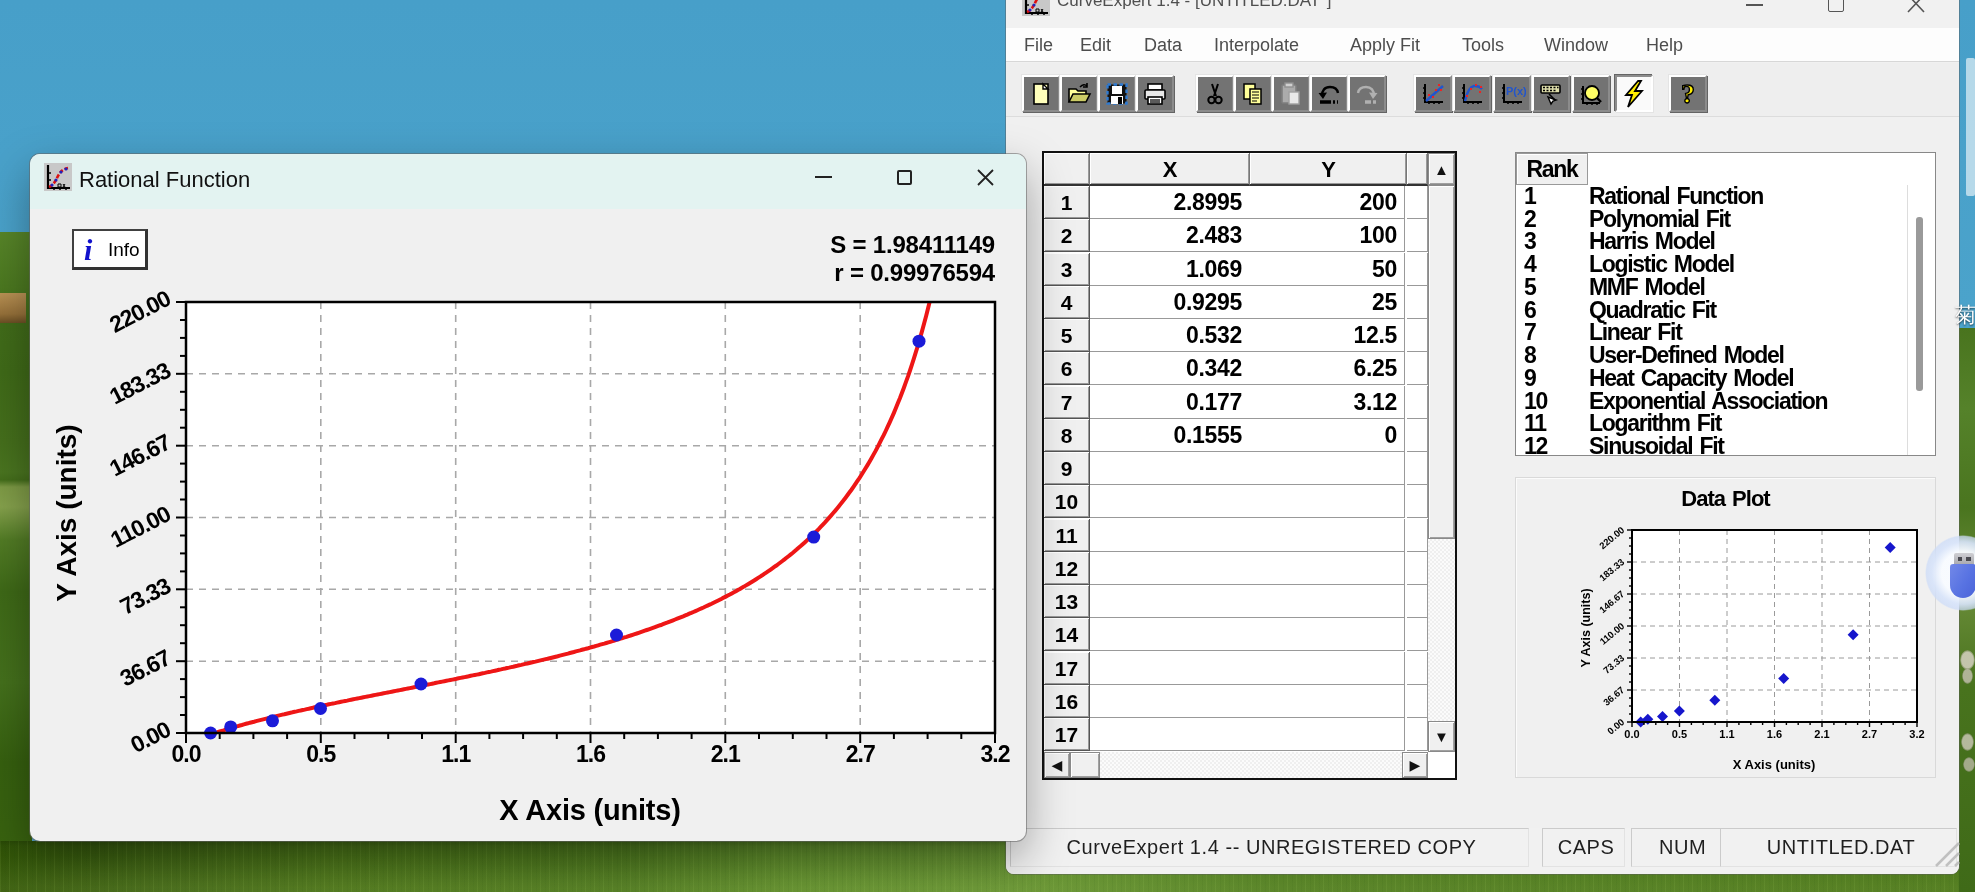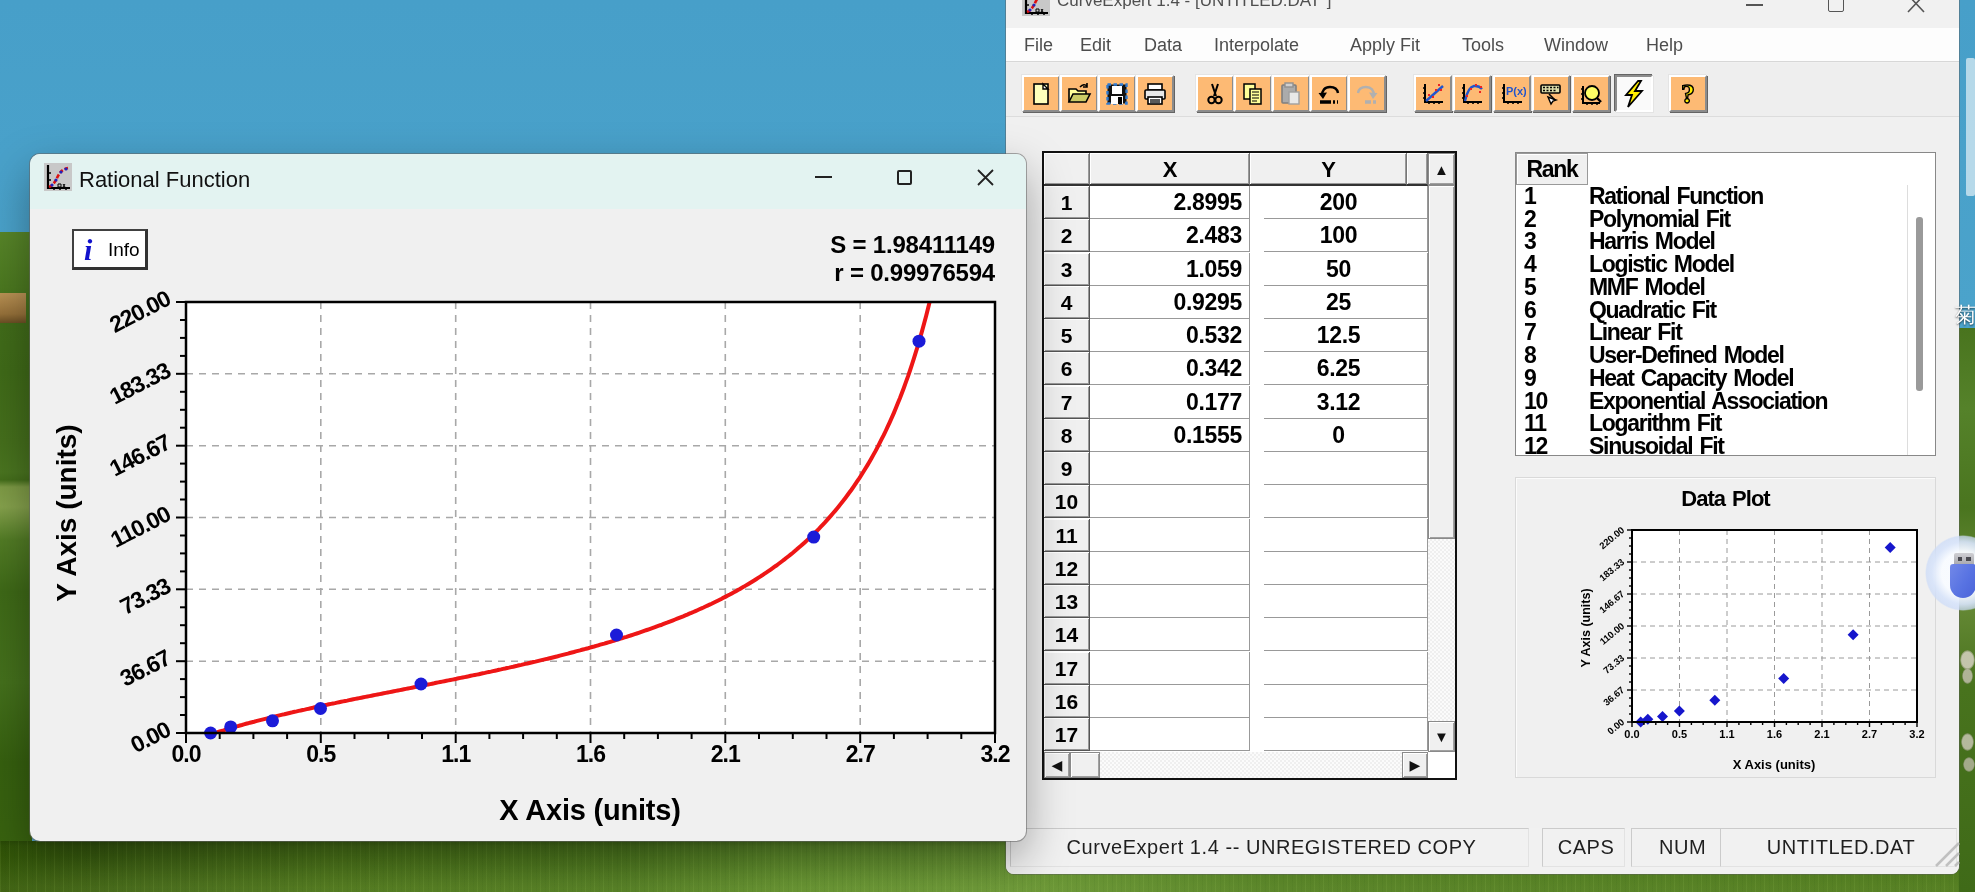--- a/index.html
+++ b/index.html
@@ -12,33 +12,33 @@
 #grassB:after { content:""; position:absolute; inset:0; background:linear-gradient(180deg, rgba(15,35,0,.25) 0, rgba(15,35,0,.07) 5px, rgba(0,0,0,0) 14px, rgba(205,235,130,.10) 46px), repeating-linear-gradient(90deg, rgba(170,210,100,.10) 0 1px, rgba(0,0,0,0) 1px 5px, rgba(25,70,8,.07) 5px 6px, rgba(0,0,0,0) 6px 9px); }
 #grassR { position:absolute; left:1959px; top:328px; width:16px; height:564px;
   background:linear-gradient(180deg,#49741e 0,#55822a 80px,#4a751f 180px,#6b8d3a 260px,#48731d 360px,#3f6a18 564px); }
 
 #mw { position:absolute; left:1006px; top:0; width:953px; height:874px; background:#f0f0f0;
   border-radius:0 0 8px 8px; box-shadow:0 0 0 1px rgba(90,90,90,.45); }
 #mw .titlebar { position:absolute; left:0; top:0; width:100%; height:28px; background:#f1f1f1; }
 #mw .menubar { position:absolute; left:0; top:28px; width:100%; height:34px; background:#fdfdfd; border-bottom:1px solid #d7d7d7; }
 #mw .menubar span { position:absolute; top:7px; font-size:18px; color:#4d4d4d; }
 #mw .toolbar { position:absolute; left:0; top:63px; width:100%; height:54px; background:#eeeeee; border-bottom:1px solid #dcdcdc; }
-.tbtn { position:absolute; top:12px; width:38px; height:37px; background:#fdba74;
+.tbtn { position:absolute; top:12px; width:38px; height:37px; background:#737373;
   border-top:2px solid #ffffff; border-left:2px solid #ffffff; border-right:2px solid #8c8c8c; border-bottom:2px solid #8c8c8c;
   box-shadow:1px 1px 0 #646464, -1px -1px 0 #e4e4e4; display:flex; align-items:center; justify-content:center; }
 .tbtn.pressed { background:#fafafa; border-top:2px solid #8c8c8c; border-left:2px solid #8c8c8c; border-right:2px solid #ffffff; border-bottom:2px solid #ffffff; box-shadow:-1px -1px 0 #646464, 1px 1px 0 #e4e4e4; }
 
 #tbl { position:absolute; left:36px; top:151px; width:415px; height:629px; background:#fff; border:2px solid #111; }
 .thdr { position:absolute; top:0; height:33px; background:#f0f0f0; border-right:1px solid #777; border-bottom:2px solid #333;
   box-shadow:inset 1px 1px 0 #fff, inset -1px -1px 0 #999; font-weight:bold; font-size:22px; letter-spacing:-1px; text-align:center; line-height:33px; }
 .trowhdr { position:absolute; left:0; width:46px; height:33.25px; background:#f0f0f0; border-right:1px solid #555; border-bottom:1px solid #555;
   box-shadow:inset 1px 1px 0 #fff, inset -1px -1px 0 #999; font-weight:bold; font-size:21px; text-align:center; line-height:33px; }
 .tcell { position:absolute; height:33.25px; background:#fff; border-right:1px solid #999; border-bottom:1px solid #999;
   font-weight:bold; font-size:23px; letter-spacing:-0.3px; text-align:right; line-height:32px; padding-right:7px; }
-.tx { left:46px; width:160px; } .ty { left:220px; width:157px;text-align:center; } .tz { left:363px; width:21px; padding:0; }
+.tx { left:46px; width:160px; } .ty { left:204px; width:157px; } .tz { left:363px; width:21px; padding:0; }
 
 .sb { position:absolute; background:#f2f2f2; }
 .sbtn { position:absolute; background:#f0f0f0; border:1px solid #8a8a8a; box-shadow:inset 1px 1px 0 #fff, inset -1px -1px 0 #a0a0a0; display:flex; align-items:center; justify-content:center; font-size:13px; color:#111; }
 
 #reg { position:absolute; left:509px; top:152px; width:421px; height:304px; background:#fff; border:1px solid #888; overflow:hidden; }
 .reghdr { position:absolute; top:0; height:32px; background:#f0f0f0; border:1px solid #999; box-shadow:inset 1px 1px 0 #fff;
   font-weight:bold; font-size:23px; letter-spacing:-1.3px; text-align:center; line-height:31px; }
 .regrow { position:absolute; left:0; width:100%; height:22.7px; font-weight:bold; font-size:23px; letter-spacing:-1.3px; word-spacing:2px; line-height:22.7px; white-space:nowrap; }
 .regnum { position:absolute; left:8px; }
 .regname { position:absolute; left:73px; }
@@ -237,21 +237,21 @@
     <div class="thdr" style="left:363px;width:21px;"></div>
     <div class="trowhdr" style="top:33.0px">1</div>
       <div class="tcell tx" style="top:33.0px">2.8995</div>
       <div class="tcell ty" style="top:33.0px">200</div>
       <div class="tcell tz" style="top:33.0px"></div>
       <div class="trowhdr" style="top:66.2px">2</div>
       <div class="tcell tx" style="top:66.2px">2.483</div>
       <div class="tcell ty" style="top:66.2px">100</div>
       <div class="tcell tz" style="top:66.2px"></div>
       <div class="trowhdr" style="top:99.5px">3</div>
-      <div class="tcell tx" style="top:99.5px">1.059</div>
+      <div class="tcell tx" style="top:99.5px">1.069</div>
       <div class="tcell ty" style="top:99.5px">50</div>
       <div class="tcell tz" style="top:99.5px"></div>
       <div class="trowhdr" style="top:132.8px">4</div>
       <div class="tcell tx" style="top:132.8px">0.9295</div>
       <div class="tcell ty" style="top:132.8px">25</div>
       <div class="tcell tz" style="top:132.8px"></div>
       <div class="trowhdr" style="top:166.0px">5</div>
       <div class="tcell tx" style="top:166.0px">0.532</div>
       <div class="tcell ty" style="top:166.0px">12.5</div>
       <div class="tcell tz" style="top:166.0px"></div>

